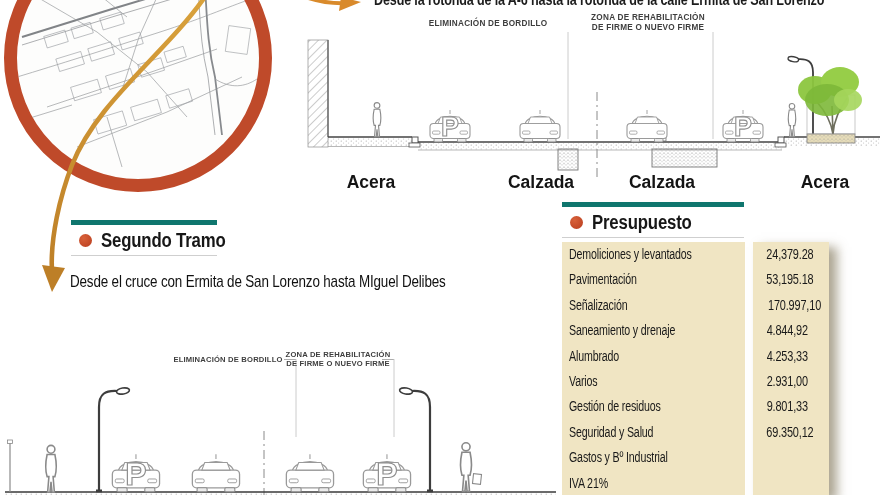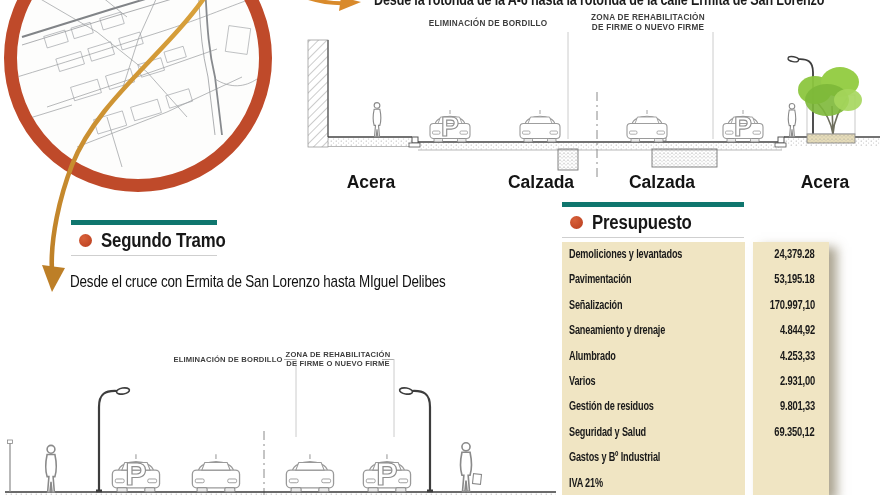--- a/index.html
+++ b/index.html
@@ -20,24 +20,24 @@
     transform:scaleX(.86);transform-origin:0 50%;letter-spacing:-.2px;}
   .sec .rule{border-bottom:1px solid #cfcfcf;}
   .tramo-desc{left:70px;top:272px;font-size:17px;color:#101010;white-space:nowrap;
     transform:scaleX(.79);transform-origin:0 0;letter-spacing:-.2px;}
   
   .panel{left:562px;top:202px;width:268px;}
   .budget{display:flex;margin-top:4px;}
   .col-labels{width:183px;background:#f0e5c3;}
   .col-gap{width:8px;background:#fff;}
   .col-values{width:76px;background:#f0e5c3;box-shadow:8px 5px 10px rgba(105,92,58,.55);}
-  .cell{height:25.4px;line-height:25.4px;font-size:12px;font-weight:bold;color:#191919;
+  .cell{height:25.4px;line-height:25.4px;font-size:14px;font-weight:normal;color:#191919;
     white-space:nowrap;}
   .cell.lab{padding-left:7px;}
-  .cell.val{text-align:right;padding-right:14px;}
+  .cell.val{text-align:right;padding-right:21px;}
   .cell span{display:inline-block;letter-spacing:-.2px;}
   .cell.lab span{transform:scaleX(.76);transform-origin:0 50%;}
   .cell.val span{transform:scaleX(.78);transform-origin:100% 50%;}
   
   .dlabel{font-family:"Liberation Sans",sans-serif;font-size:17.5px;font-weight:bold;fill:#141414;}
   .tlabel{font-family:"Liberation Sans",sans-serif;font-size:8.2px;font-weight:bold;fill:#3e3e3e;letter-spacing:.25px;}
   .tlabel2{font-family:"Liberation Sans",sans-serif;font-size:7.6px;font-weight:bold;fill:#3e3e3e;letter-spacing:.2px;}
   .pl{font-family:"Liberation Sans",sans-serif;font-weight:bold;fill:#fff;stroke:#8f8f8f;
     text-anchor:middle;}
   .pl.top{font-size:27px;stroke-width:1.1px;}

